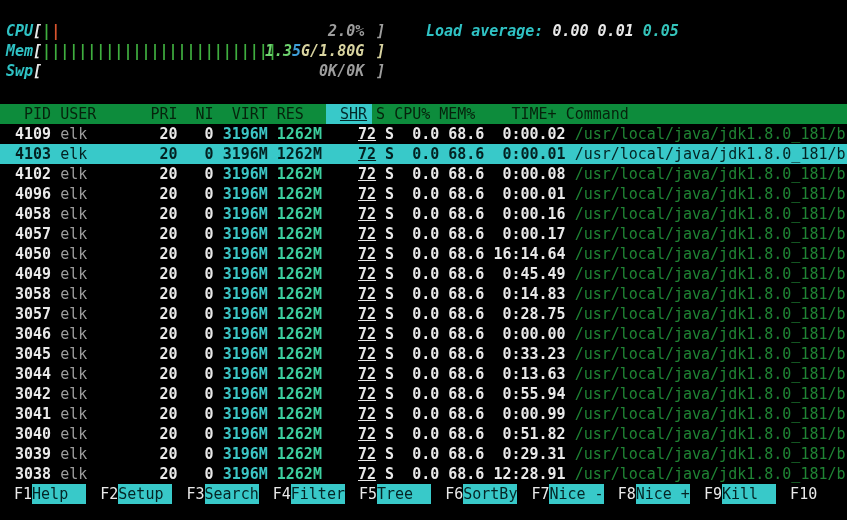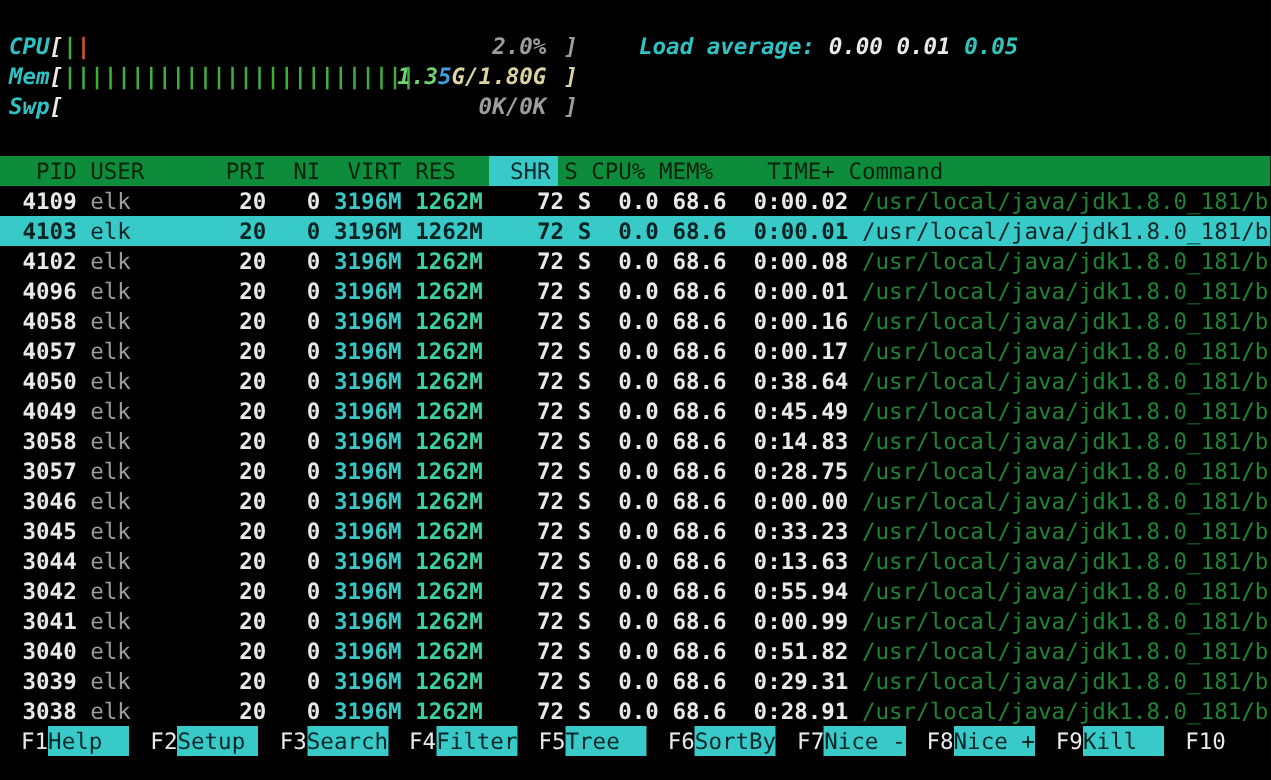--- a/index.html
+++ b/index.html
@@ -56,21 +56,21 @@
   .hdr,.row{display:flex;gap:1ch;height:20px;padding-left:6px;white-space:pre;align-items:center;}
   .hdr{background:var(--hdrgreen);color:#06230c;}
   .hdr span{display:inline-block;}
   .row span{display:inline-block;font-weight:bold;}
   .c-pid{width:5ch;text-align:right;}
   .c-user{width:9ch;text-align:left;}
   .c-pri{width:3ch;text-align:right;}
   .c-ni{width:3ch;text-align:right;}
   .c-virt{width:5ch;text-align:right;}
   .c-res{width:5ch;}
-  .c-shr{width:5ch;text-align:right;}
+  .c-shr{width:5ch;text-align:right;text-decoration:underline;}
   .c-s{width:1ch;}
   .c-cpu{width:4ch;text-align:right;}
   .c-mem{width:4ch;text-align:right;}
   .c-time{width:8ch;text-align:right;}
   .c-cmd{flex:1;overflow:hidden;text-align:left;}
   .hdr .sort{background:var(--cyanbg);padding:0 .5ch;margin:0 -.5ch;color:#03292b;}
   .row .c-pid{color:var(--white);}
   .row .c-user{color:var(--gray);font-weight:normal;}
   .row .c-pri,.row .c-ni,.row .c-shr,.row .c-s,.row .c-cpu,.row .c-mem,.row .c-time{color:var(--white);}
   .row .c-virt{color:var(--virt);}
@@ -213,21 +213,21 @@
         <span class="c-pid">4050</span>
         <span class="c-user">elk</span>
         <span class="c-pri">20</span>
         <span class="c-ni">0</span>
         <span class="c-virt">3196M</span>
         <span class="c-res">1262M</span>
         <span class="c-shr">72</span>
         <span class="c-s">S</span>
         <span class="c-cpu">0.0</span>
         <span class="c-mem">68.6</span>
-        <span class="c-time">0:38.64</span>
+        <span class="c-time">16:14.64</span>
         <span class="c-cmd">/usr/local/java/jdk1.8.0_181/b</span>
       </div>
       <div class="row">
         <span class="c-pid">4049</span>
         <span class="c-user">elk</span>
         <span class="c-pri">20</span>
         <span class="c-ni">0</span>
         <span class="c-virt">3196M</span>
         <span class="c-res">1262M</span>
         <span class="c-shr">72</span>
@@ -367,21 +367,21 @@
         <span class="c-pid">3038</span>
         <span class="c-user">elk</span>
         <span class="c-pri">20</span>
         <span class="c-ni">0</span>
         <span class="c-virt">3196M</span>
         <span class="c-res">1262M</span>
         <span class="c-shr">72</span>
         <span class="c-s">S</span>
         <span class="c-cpu">0.0</span>
         <span class="c-mem">68.6</span>
-        <span class="c-time">0:28.91</span>
+        <span class="c-time">12:28.91</span>
         <span class="c-cmd">/usr/local/java/jdk1.8.0_181/b</span>
       </div>
   </div>
 
   <div class="fbar">
     <div class="fk">
         <span class="fk-key">F1</span>
         <span class="fk-label">Help</span>
       </div><div class="fk">
         <span class="fk-key">F2</span>

